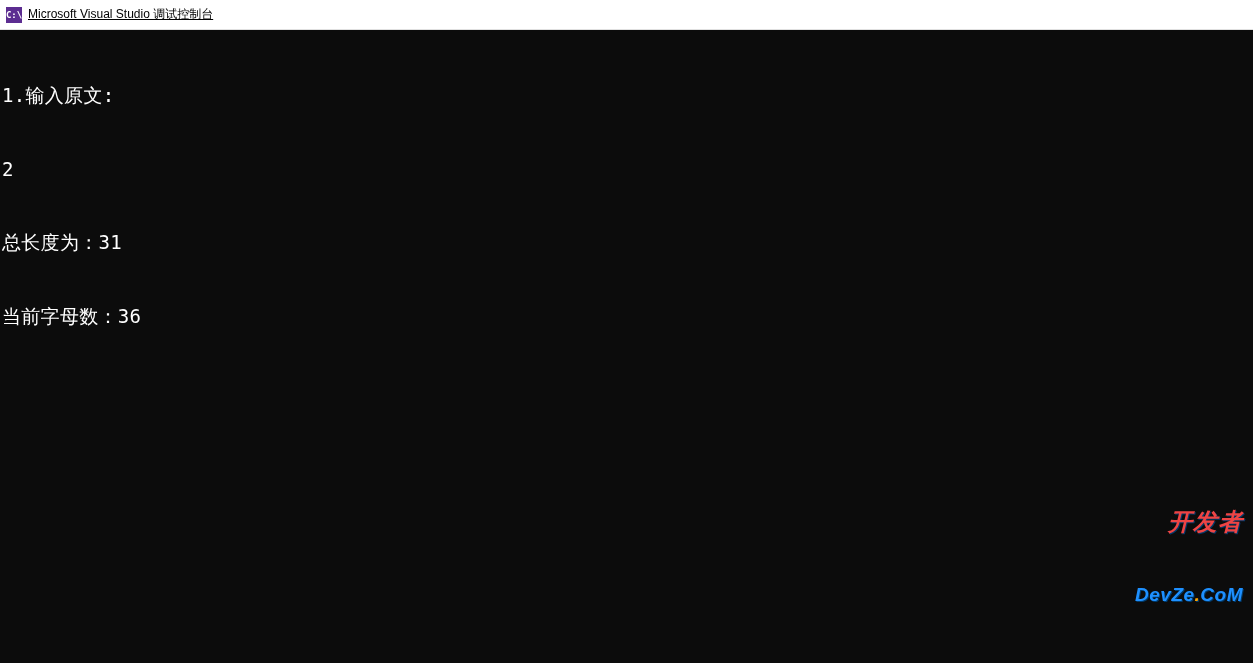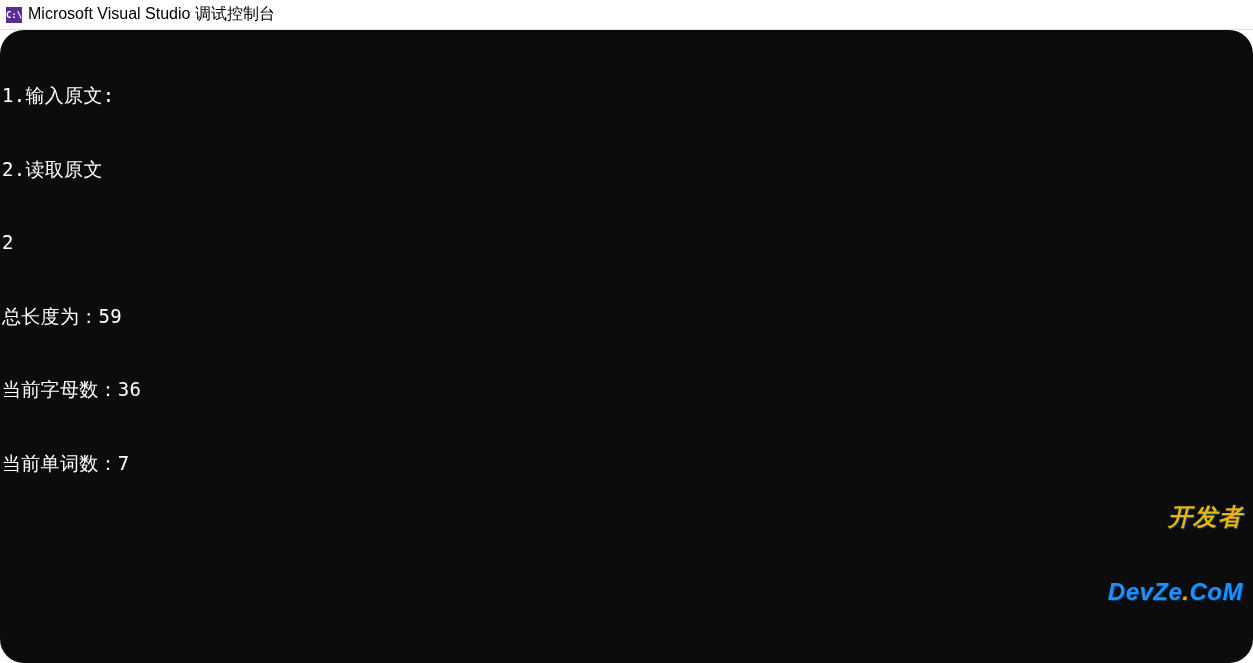--- a/index.html
+++ b/index.html
@@ -30,81 +30,79 @@
       display: flex;
       align-items: center;
       justify-content: center;
       color: #ffffff;
       font-size: 9px;
       font-weight: bold;
       margin-right: 6px;
       font-family: Consolas, monospace;
     }
     .title-text {
-      font-size: 16px;
+      font-size: 12px;
       color: #000000;
+      text-decoration: underline;
     }
     .console-area {
       background: #0c0c0c;
       color: #ffffff;
       height: calc(100% - 30px);
       padding: 4px 2px;
       font-family: "NSimSun", "SimSun", "Consolas", monospace;
       font-size: 19px;
       line-height: 24.5px;
       white-space: pre;
       overflow: hidden;
       position: relative;
       letter-spacing: 0.3px;
-      border-radius: 24px;
     }
     .console-line {
       white-space: pre;
     }
     .watermark {
       position: absolute;
       bottom: 8px;
       right: 10px;
       font-family: "Microsoft YaHei", Arial, sans-serif;
       font-size: 24px;
       font-weight: bold;
       font-style: italic;
       line-height: 1.05;
       text-align: right;
       pointer-events: none;
       letter-spacing: 1px;
     }
     .watermark-top {
-      color: #eab308;
+      color: #ef4444;
       text-shadow: 1px 1px 0 #003a6a;
       text-align: right;
     }
     .watermark-bottom {
       color: #1E90FF;
       text-shadow: 1px 1px 0 #003a6a;
-      font-size: 24px;
+      font-size: 19px;
       letter-spacing: 0.5px;
     }
     .wm-dot { color: #ffa500; }
   </style>
 </head>
 <body>
 
 <div class="title-bar">
   <div class="app-icon">C:\</div>
   <div class="title-text">Microsoft Visual Studio 调试控制台</div>
 </div>
 
 <div class="console-area">
   <div class="console-line">1.输入原文:</div>
-  <div class="console-line">2.读取原文</div>
   <div class="console-line">2</div>
-  <div class="console-line">总长度为：59</div>
+  <div class="console-line">总长度为：31</div>
   <div class="console-line">当前字母数：36</div>
-  <div class="console-line">当前单词数：7</div>
   
   
   
   
   
   
   
   
   
   

